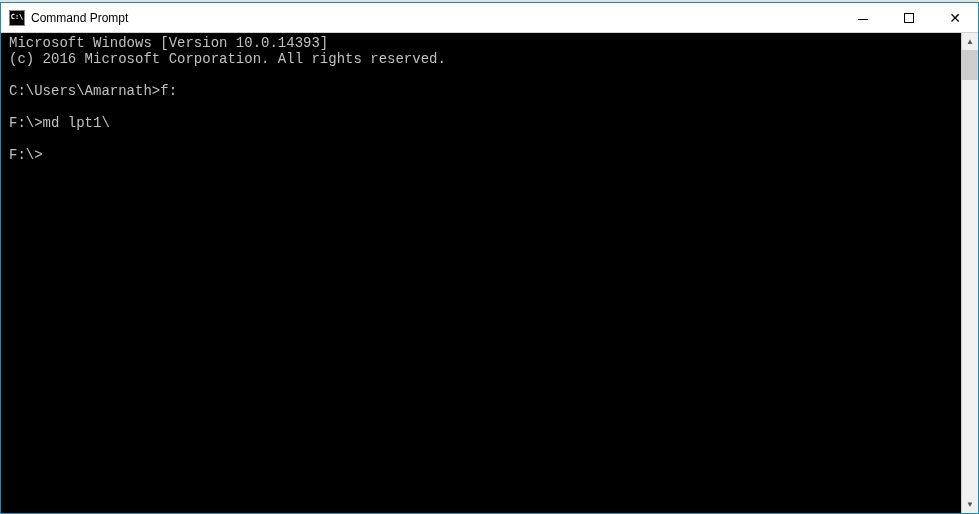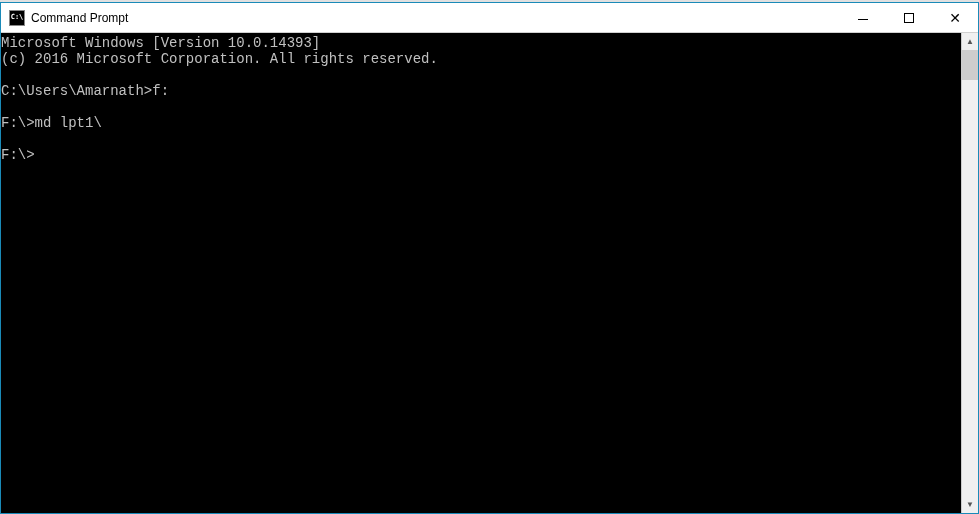--- a/index.html
+++ b/index.html
@@ -79,21 +79,21 @@
       position: relative;
       overflow: hidden;
     }
     .terminal {
       flex: 1;
       background: #000;
       color: #c0c0c0;
       font-family: Consolas, "Courier New", monospace;
       font-size: 14px;
       line-height: 16px;
-      padding: 2px 0;
+      padding: 2px 8px;
       white-space: pre;
       overflow: hidden;
     }
     .terminal-line {
       white-space: pre;
     }
     .scrollbar {
       width: 17px;
       background: #f0f0f0;
       display: flex;

